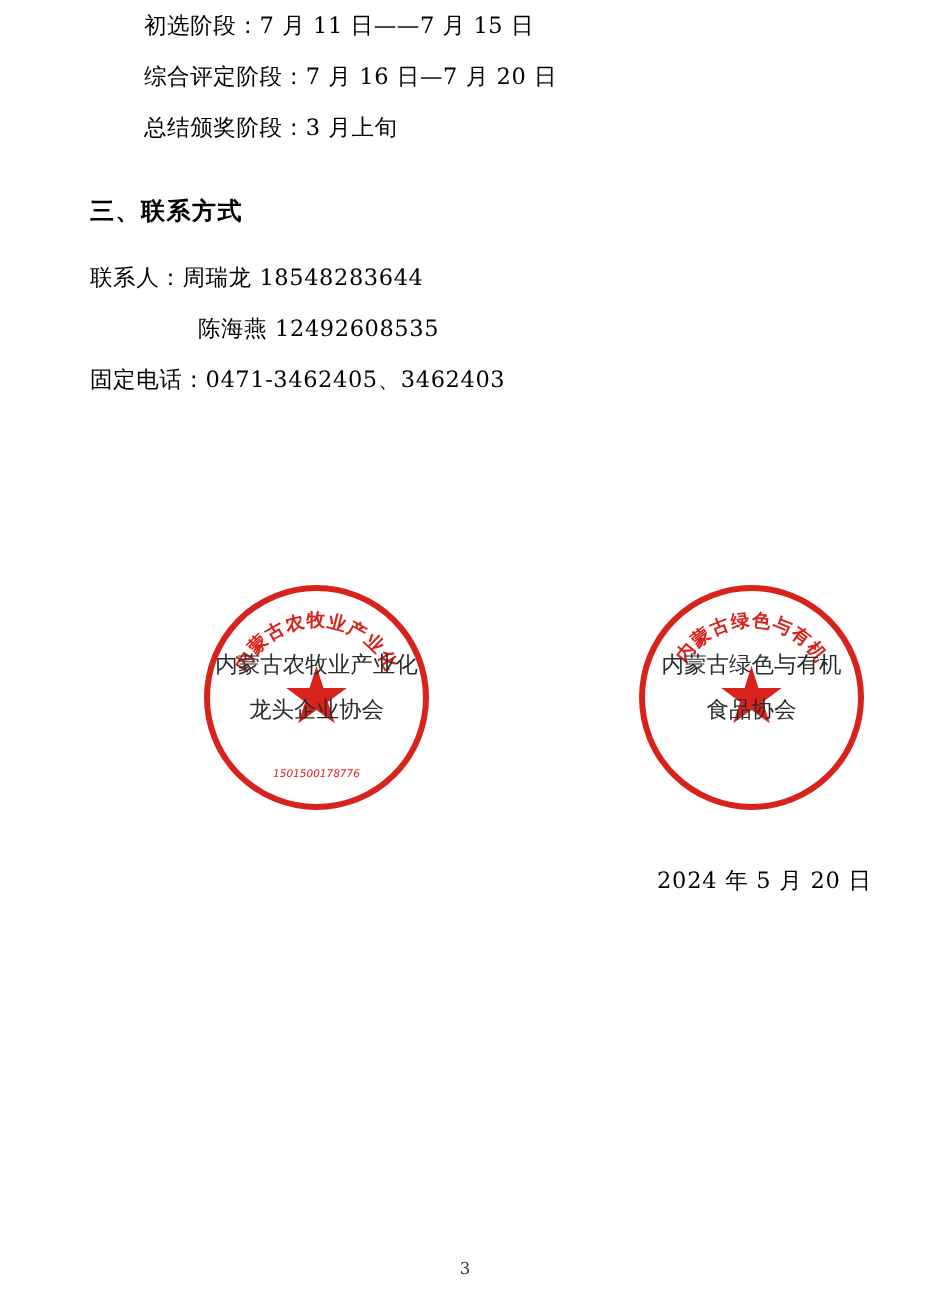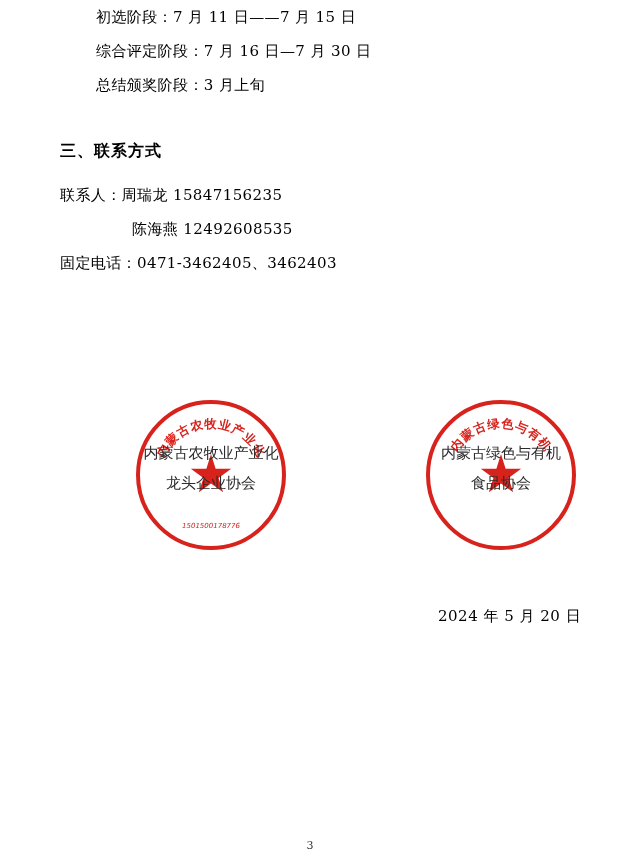--- a/index.html
+++ b/index.html
@@ -28,21 +28,21 @@
     font-size: 15px;
     line-height: 34px;
     white-space: pre;
     letter-spacing: 0.4px;
   }
   .section-head {
     font-size: 16px;
     font-weight: bold;
     line-height: 34px;
     padding-left: 4px;
-    margin-top: 32px;
+    margin-top: 22px;
     margin-bottom: 10px;
     letter-spacing: 1px;
   }
   .block-a .line {
     padding-left: 40px;
   }
   .block-b {
     margin-top: 4px;
   }
   .block-b .line {
@@ -128,21 +128,21 @@
     left: 35px;
     top: 38px;
   }
   .cap-right {
     left: 325px;
     top: 38px;
   }
   .date-line {
     position: absolute;
     left: 382px;
-    top: 207px;
+    top: 188px;
     font-size: 15px;
     letter-spacing: 0.5px;
     white-space: pre;
     text-align: right;
   }
   .page-number {
     position: absolute;
     left: 0;
     right: 0;
     bottom: 16px;
@@ -154,28 +154,28 @@
 </style>
 </head>
 <body>
 
 <div class="page">
 
   <div class="content">
 
     <div class="block-a">
       <div class="line">初选阶段：7 月 11 日——7 月 15 日</div>
-      <div class="line">综合评定阶段：7 月 16 日—7 月 30 日</div>
+      <div class="line">综合评定阶段：7 月 16 日—7 月 20 日</div>
       <div class="line">总结颁奖阶段：3 月上旬</div>
     </div>
 
     <div class="section-head">三、联系方式</div>
 
     <div class="block-b">
-      <div class="line">联系人：周瑞龙 15847156235</div>
+      <div class="line">联系人：周瑞龙 18548283644</div>
       <div class="line sub-line">陈海燕 12492608535</div>
       <div class="line">固定电话：0471-3462405、3462403</div>
     </div>
 
 
     <div class="spacer"></div>
 
     <div class="seals">
 
       <div class="seal seal-left">

